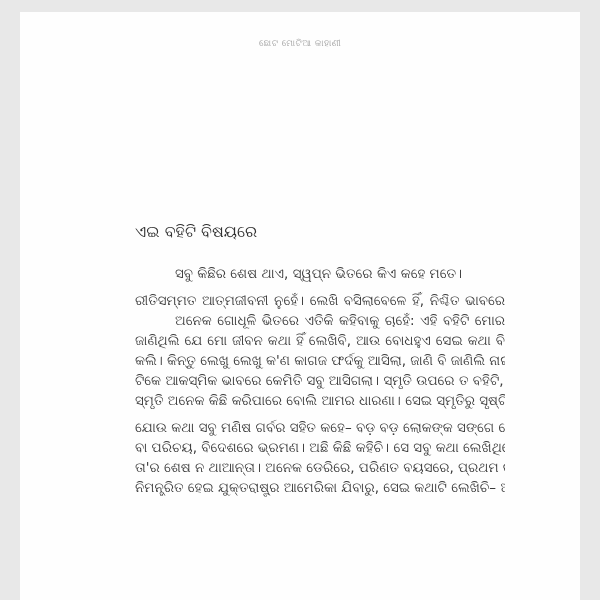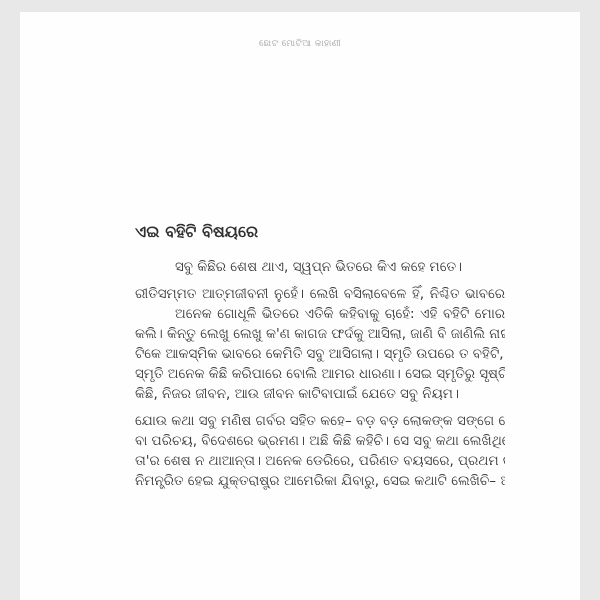--- a/index.html
+++ b/index.html
@@ -25,26 +25,26 @@
     text-align: center;
     font-size: 9px;
     letter-spacing: 0.5px;
     color: #a3a3a3;
   }
   .section-heading {
     position: absolute;
     top: 210px;
     left: 115px;
     font-size: 16px;
-    font-weight: 700;
+    font-weight: 400;
     color: #303030;
   }
   .body-block {
     position: absolute;
-    top: 244px;
+    top: 251px;
     left: 115px;
     width: 370px;
   }
   .paragraph {
     margin: 0 0 7px 0;
   }
   .line {
     font-size: 13.5px;
     line-height: 20px;
     white-space: nowrap;
@@ -69,24 +69,24 @@
 
   <div class="section-heading">ଏଇ ବହିଟି ବିଷୟରେ</div>
 
   <div class="body-block">
       <div class="paragraph">
         <div class="line last indent">ସବୁ କିଛିର ଶେଷ ଥାଏ, ସ୍ୱପ୍ନ ଭିତରେ କିଏ କହେ ମତେ।</div>
       </div>
       <div class="paragraph">
         <div class="line">ରୀତିସମ୍ମତ ଆତ୍ମଜୀବନୀ ନୁହେଁ। ଲେଖି ବସିଲାବେଳେ ହିଁ, ନିଶ୍ଚିତ ଭାବରେ</div>
         <div class="line indent">ଅନେକ ଗୋଧୂଳି ଭିତରେ ଏତିକି କହିବାକୁ ଚାହେଁ: ଏହି ବହିଟି ମୋର</div>
+        <div class="line">ଜାଣିଥିଲି ଯେ ମୋ ଜୀବନ କଥା ହିଁ ଲେଖିବି, ଆଉ ବୋଧହୁଏ ସେଇ କଥା ବି</div>
         <div class="line">କଲି। କିନ୍ତୁ ଲେଖୁ ଲେଖୁ କ'ଣ କାଗଜ ଫର୍ଦକୁ ଆସିଲା, ଜାଣି ବି ଜାଣିଲି ନାଇଁ,</div>
         <div class="line">ଟିକେ ଆକସ୍ମିକ ଭାବରେ କେମିତି ସବୁ ଆସିଗଲା। ସ୍ମୃତି ଉପରେ ତ ବହିଟି, ଆଉ</div>
         <div class="line">ସ୍ମୃତି ଅନେକ କିଛି କରିପାରେ ବୋଲି ଆମର ଧାରଣା। ସେଇ ସ୍ମୃତିରୁ ସୃଷ୍ଟି ସବୁ</div>
-        <div class="line last">କିଛି, ନିଜର ଜୀବନ, ଆଉ ଜୀବନ କାଟିବାପାଇଁ ଯେତେ ସବୁ ନିୟମ।</div>
       </div>
       <div class="paragraph">
         <div class="line">ଯୋଉ କଥା ସବୁ ମଣିଷ ଗର୍ବର ସହିତ କହେ– ବଡ଼ ବଡ଼ ଲୋକଙ୍କ ସଙ୍ଗେ ଦେଖା</div>
         <div class="line">ବା ପରିଚୟ, ବିଦେଶରେ ଭ୍ରମଣ। ଅଛି କିଛି କହିଚି। ସେ ସବୁ କଥା ଲେଖିଥିଲେ</div>
         <div class="line">ତା'ର ଶେଷ ନ ଥାଆନ୍ତା। ଅନେକ ଡେରିରେ, ପରିଣତ ବୟସରେ, ପ୍ରଥମ କରି</div>
         <div class="line last">ନିମନ୍ତ୍ରିତ ହେଇ ଯୁକ୍ତରାଷ୍ଟ୍ର ଆମେରିକା ଯିବାରୁ, ସେଇ କଥାଟି ଲେଖିଚି– ଆଉ</div>
       </div>
     </div>
 
 </div>

